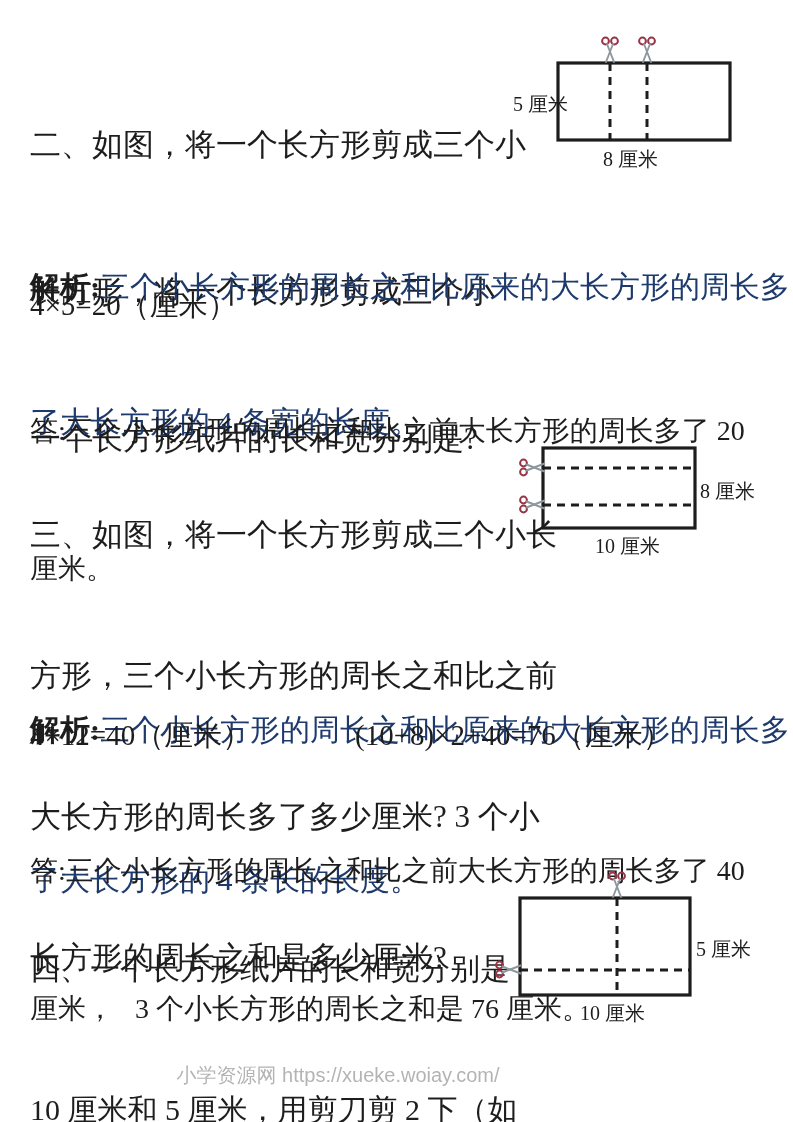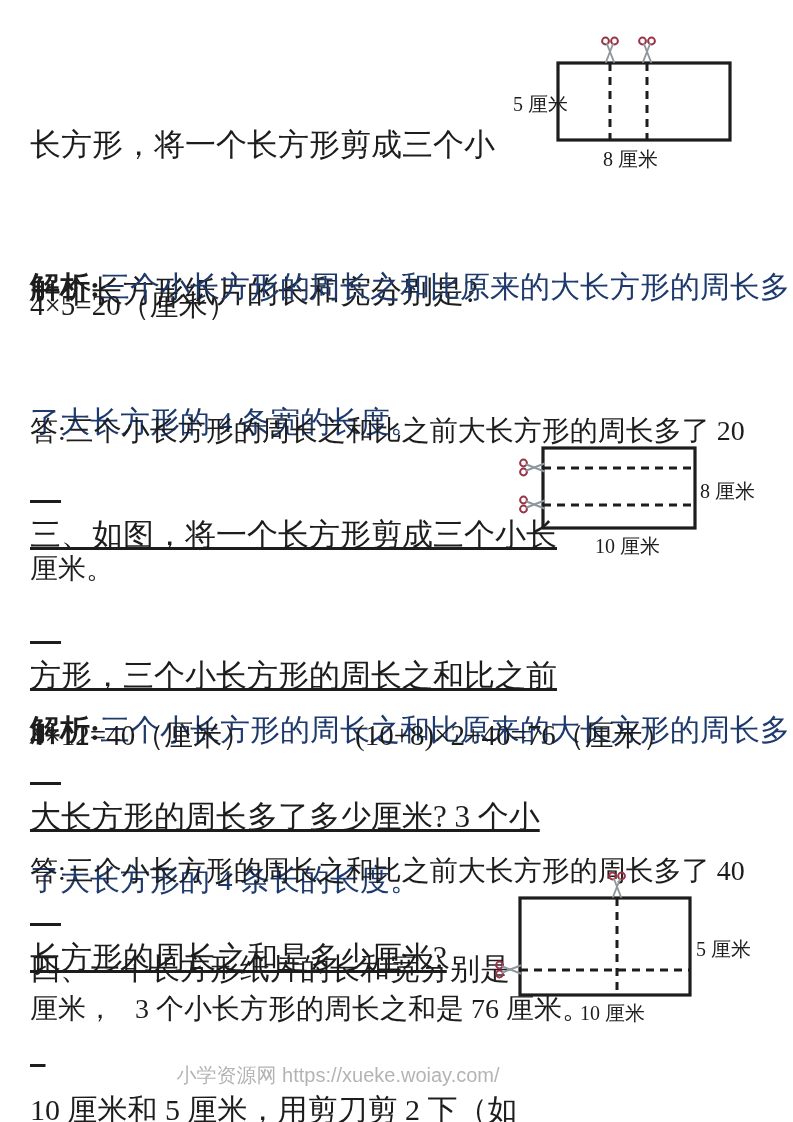--- a/index.html
+++ b/index.html
@@ -30,20 +30,21 @@
     font-family:"Liberation Sans","DejaVu Sans",sans-serif;
     font-size:20px; color:var(--footer-gray,#b4b4b4);
   }
 </style>
 </head>
 <body>
 
 <div class="page">
 
   <div class="abs qtext" style="left:30px; top:22px;">
+    <div>二、如图，将一个长方形剪成三个小</div>
     <div>长方形，将一个长方形剪成三个小</div>
     <div>一个长方形纸片的长和宽分别是?</div>
   </div>
 
   <div class="figure" style="left:510px; top:33px; width:250px; height:140px;">
     <svg width="250" height="140">
       <rect class="outline" x="48" y="30" width="172" height="77"></rect>
       <line class="cut" x1="100" y1="30" x2="100" y2="107"></line>
       <line class="cut" x1="137" y1="30" x2="137" y2="107"></line>
     </svg>
@@ -67,21 +68,21 @@
     <div><span class="a-label">解析:</span><span>三个小长方形的周长之和比原来的大长方形的周长多</span></div>
     <div>了大长方形的 4 条宽的长度。</div>
   </div>
 
   <div class="abs eq" style="left:30px; top:275px;margin-top:10px;">4×5=20（厘米）</div>
   <div class="abs ans" style="left:30px; top:316px;">
     <div>答:三个小长方形的周长之和比之前大长方形的周长多了 20</div>
     <div>厘米。</div>
   </div>
 
-  <div class="abs qtext" style="left:30px; top:417px; line-height:47px;text-decoration:underline;">
+  <div class="abs qtext" style="left:30px; top:417px; line-height:47px;">
     <div>三、如图，将一个长方形剪成三个小长</div>
     <div>方形，三个小长方形的周长之和比之前</div>
     <div>大长方形的周长多了多少厘米? 3 个小</div>
     <div>长方形的周长之和是多少厘米?</div>
   </div>
 
   <div class="figure" style="left:515px; top:440px; width:260px; height:125px;">
     <svg width="260" height="125">
       <rect class="outline" x="28" y="8" width="152" height="80"></rect>
       <line class="cut" x1="28" y1="28" x2="180" y2="28"></line>

